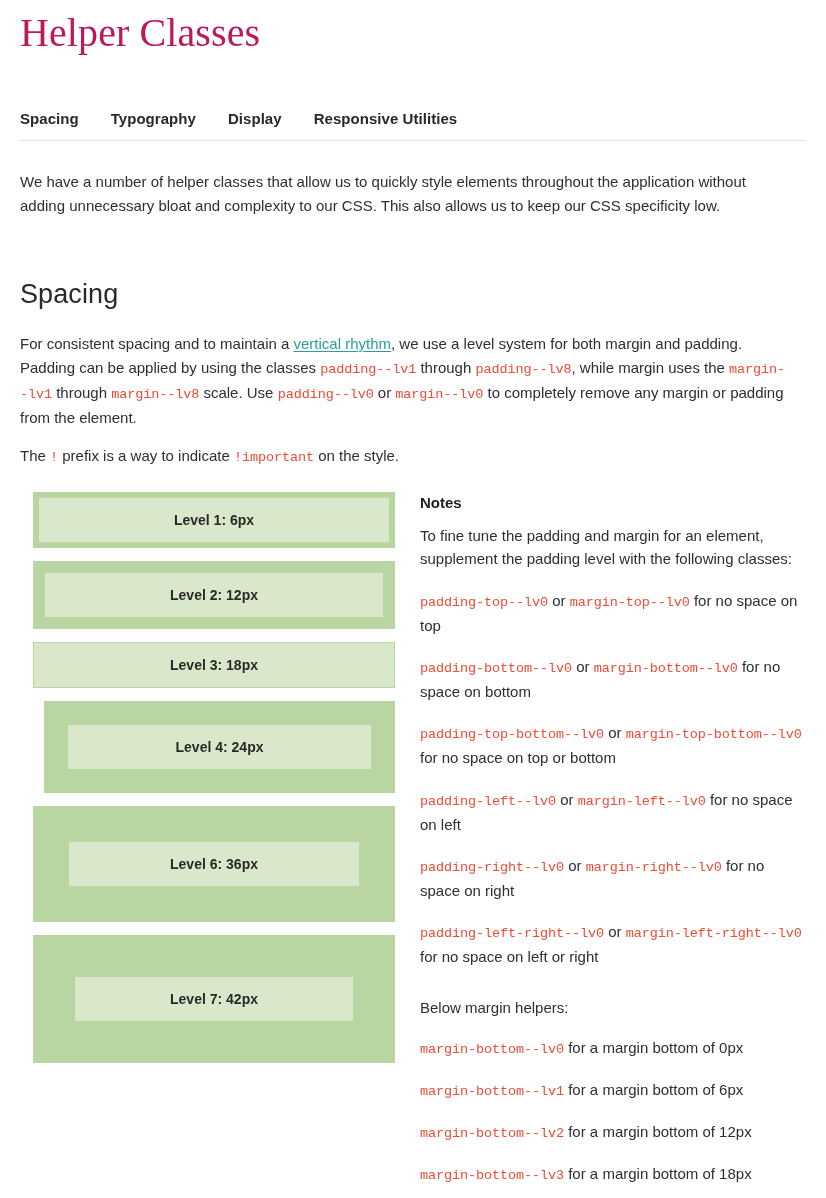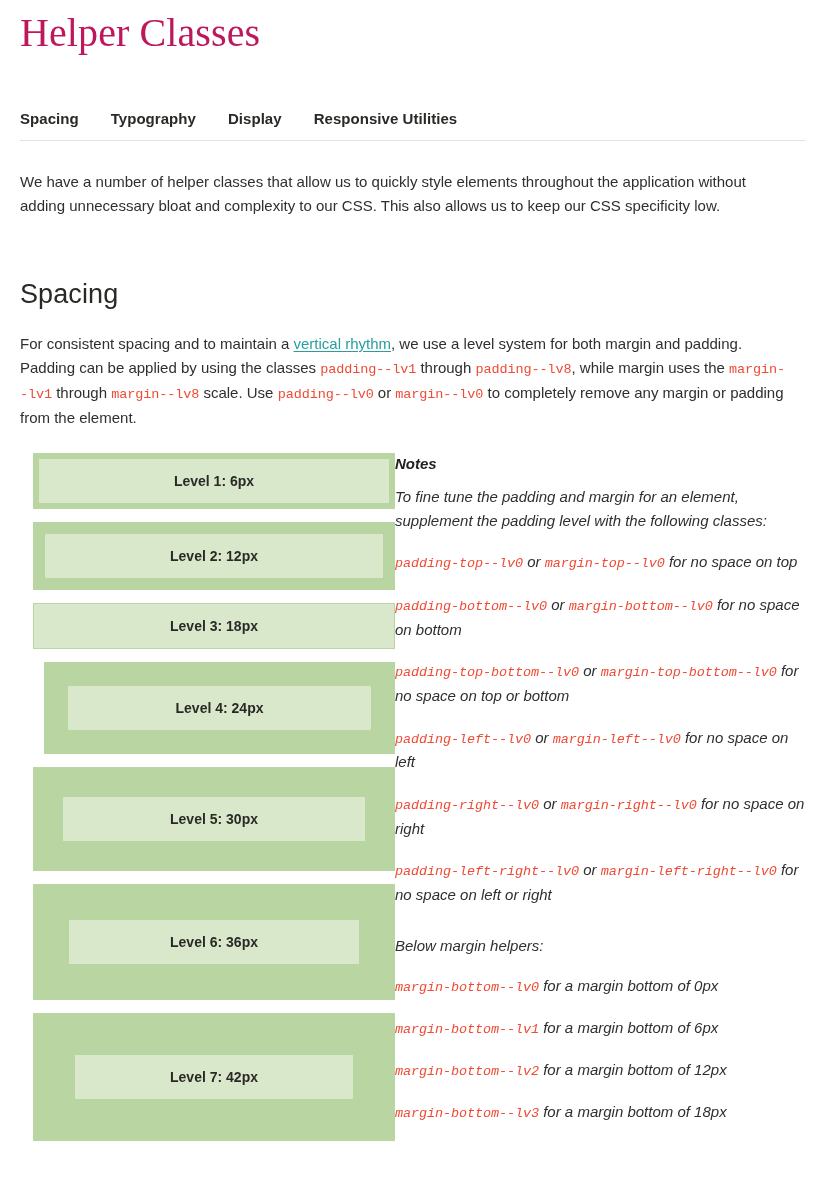--- a/index.html
+++ b/index.html
@@ -100,22 +100,22 @@
     margin-top: 23px;
   }
   .col-left {
     width: 375px;
     flex: 0 0 375px;
     padding-left: 13px;
     box-sizing: border-box;
   }
   .col-right {
     flex: 1 1 auto;
-    box-sizing: border-box;
-    font-style: italic;
+    padding-left: 25px;
+    box-sizing: border-box;
   }
 
   .demo-box {
     background: #b9d6a2;
     box-sizing: border-box;
     margin-bottom: 13px;
   }
   .demo-box .inner-box {
     background: #d9e8cb;
     text-align: center;
@@ -174,38 +174,36 @@
       <a class="tab">Display</a>
       <a class="tab">Responsive Utilities</a>
     </nav>
 
     <p class="intro">We have a number of helper classes that allow us to quickly style elements throughout the application without adding unnecessary bloat and complexity to our CSS. This also allows us to keep our CSS specificity low.</p>
 
     <h2 class="section-title">Spacing</h2>
 
     <p class="body-text"><span>For consistent spacing and to maintain a </span><a class="inline-link">vertical rhythm</a><span>, we use a level system for both margin and padding. Padding can be applied by using the classes </span><code>padding--lv1</code><span> through </span><code>padding--lv8</code><span>, while margin uses the </span><code>margin--lv1</code><span> through </span><code>margin--lv8</code><span> scale. Use </span><code>padding--lv0</code><span> or </span><code>margin--lv0</code><span> to completely remove any margin or padding from the element.</span></p>
 
+    <p class="body-text tight"><span>The </span><code>!</code><span> prefix is a way to indicate </span><code>!important</code><span> on the style.</span></p>
 
     <div class="columns">
 
       <div class="col-left">
         <div class="demo-box" style="padding: 6px;">
           <div class="inner-box">Level 1: 6px</div>
         </div>
         <div class="demo-box" style="padding: 12px;">
           <div class="inner-box">Level 2: 12px</div>
         </div>
         <div class="demo-box" style="padding: 1px;">
           <div class="inner-box">Level 3: 18px</div>
         </div>
         <div class="demo-box" style="padding: 24px; margin-left: 11px;">
           <div class="inner-box">Level 4: 24px</div>
-        </div>
-        <div class="demo-box" style="padding: 30px;">
-          <div class="inner-box">Level 5: 30px</div>
         </div>
         <div class="demo-box" style="padding: 36px;">
           <div class="inner-box">Level 6: 36px</div>
         </div>
         <div class="demo-box" style="padding: 42px;">
           <div class="inner-box">Level 7: 42px</div>
         </div>
 
       </div>
 

